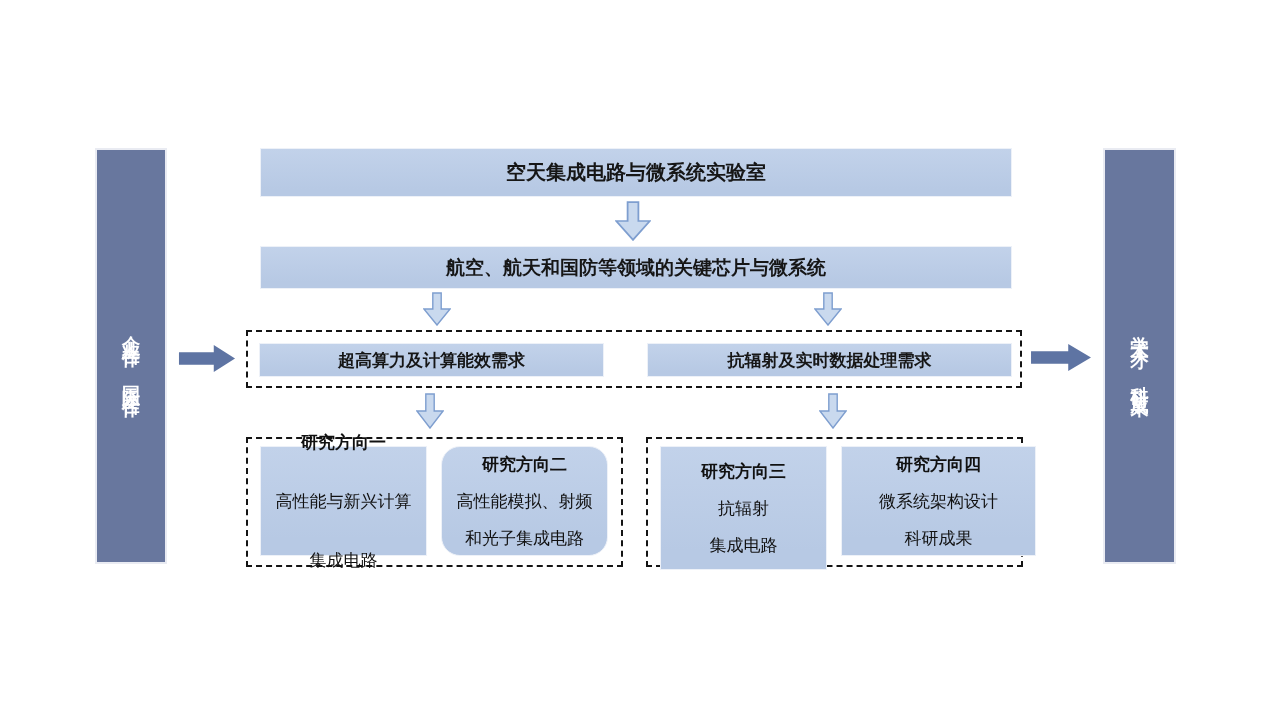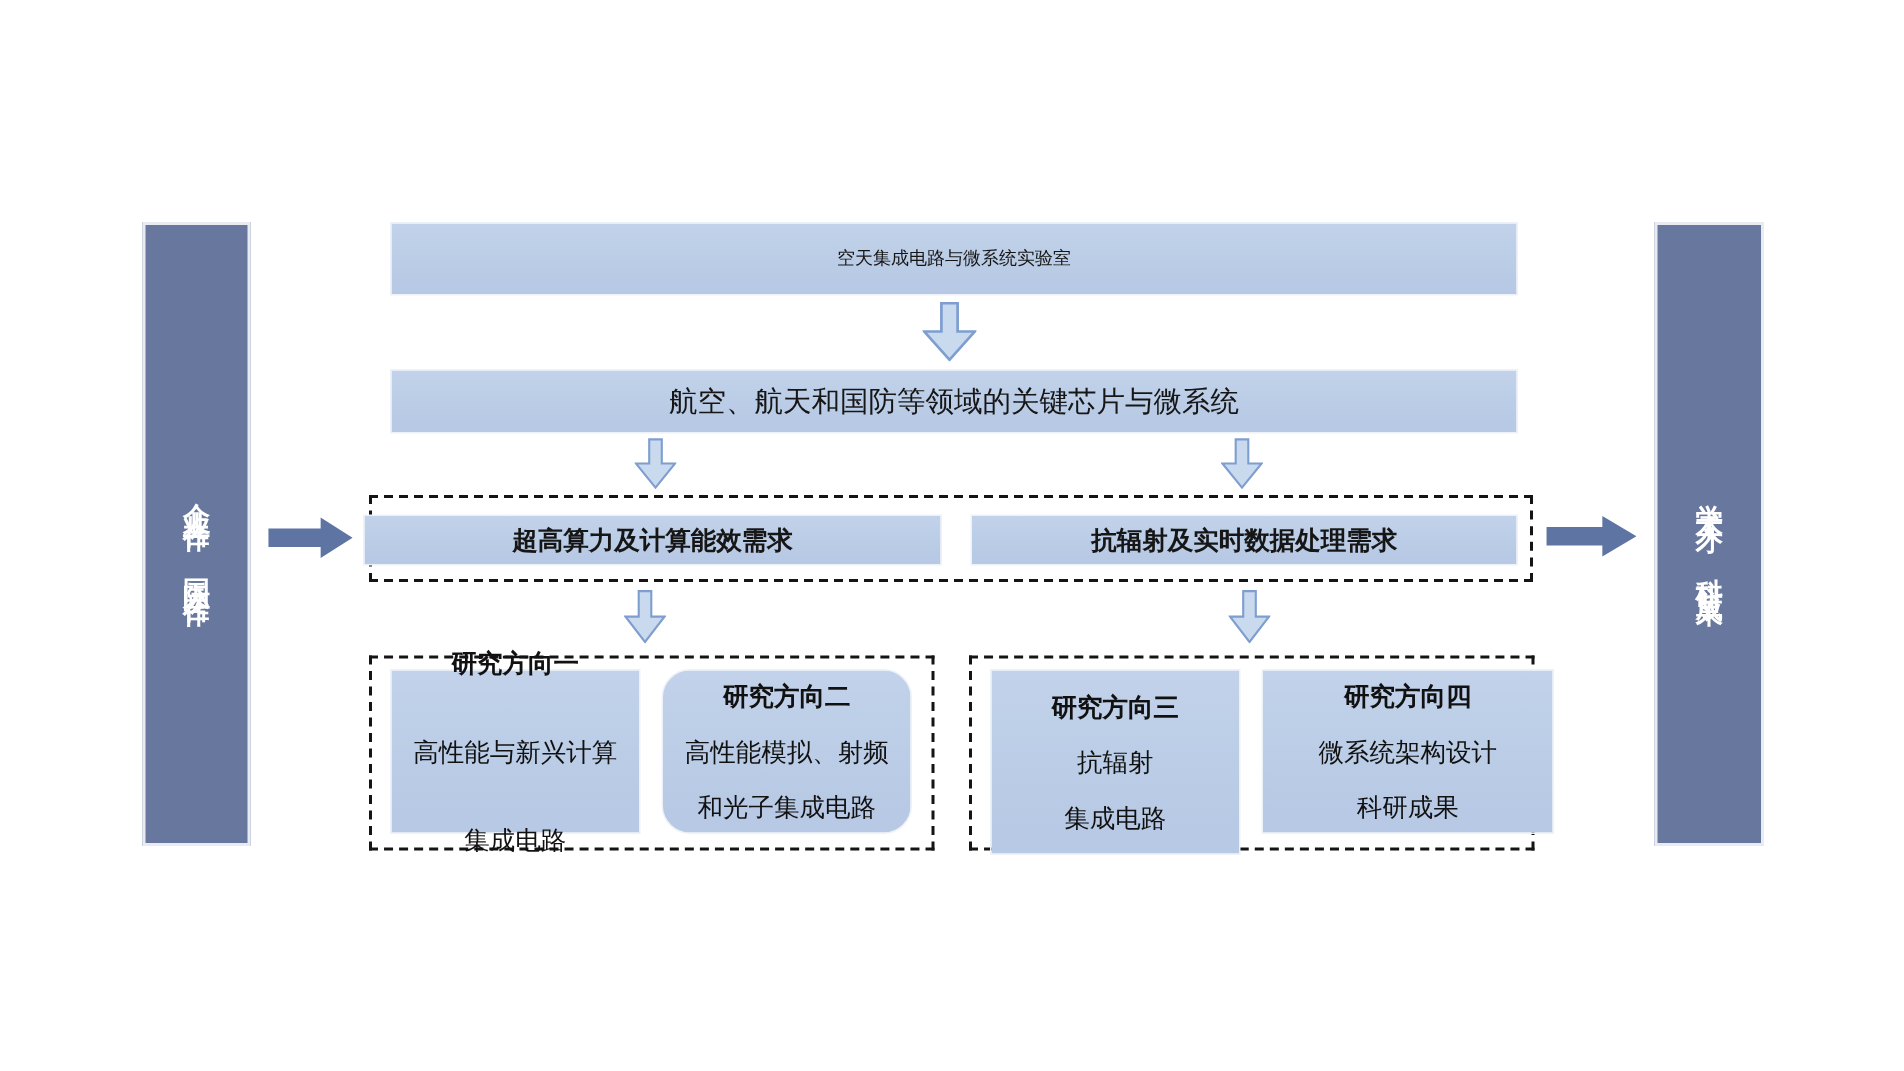--- a/index.html
+++ b/index.html
@@ -30,22 +30,22 @@
   
   .box{
     position:absolute;
     background:linear-gradient(180deg,#c2d2ea 0%,#b7c9e4 85%);
     border:1px solid #edf1f8;
     box-sizing:border-box;
     display:flex;align-items:center;justify-content:center;
     text-align:center;
     color:#161616;
   }
-  .box.title-lg{font-weight:normal;font-size:12px;}
-  .box.title-md{font-weight:normal;font-size:19px;text-align:right;}
+  .box.title-lg{font-weight:bold;font-size:20px;}
+  .box.title-md{font-weight:bold;font-size:19px;text-align:right;}
   .box.need{font-weight:bold;font-size:17px;}
   .dbox{
     position:absolute;
     background:linear-gradient(180deg,#c2d2ea 0%,#b7c9e4 85%);
     border:1px solid #edf1f8;
     box-sizing:border-box;
     display:flex;flex-direction:column;align-items:center;justify-content:center;
     gap:14px;
     text-align:center;
     font-size:17px;
@@ -107,21 +107,21 @@
       </svg>
   </div>
 
   <div class="arr" style="left:1030px;top:342px;width:62px;height:31px;">
     <svg viewBox="0 0 60 30" preserveAspectRatio="none">
         <path d="M1 9 H37 V2 L59 15 L37 28 V21 H1 Z" fill="#5e74a3"></path>
       </svg>
   </div>
 
   <div class="dashed" style="left:246px;top:330px;width:776px;height:58px;"></div>
-  <div class="box need" style="left:242px;top:343px;width:386px;height:34px;">
+  <div class="box need" style="left:259px;top:343px;width:345px;height:34px;">
     <span>超高算力及计算能效需求</span>
   </div>
   <div class="box need" style="left:647px;top:343px;width:365px;height:34px;">
     <span>抗辐射及实时数据处理需求</span>
   </div>
 
   <div class="arr" style="left:416px;top:393px;width:28px;height:36px;">
     <svg viewBox="0 0 30 36" preserveAspectRatio="none">
         <path d="M10.5 1 H19.5 V18 H29 L15 35 L1 18 H10.5 Z" fill="#c9d9ee" stroke="#7e9ecf" stroke-width="1.5"></path>
       </svg>

